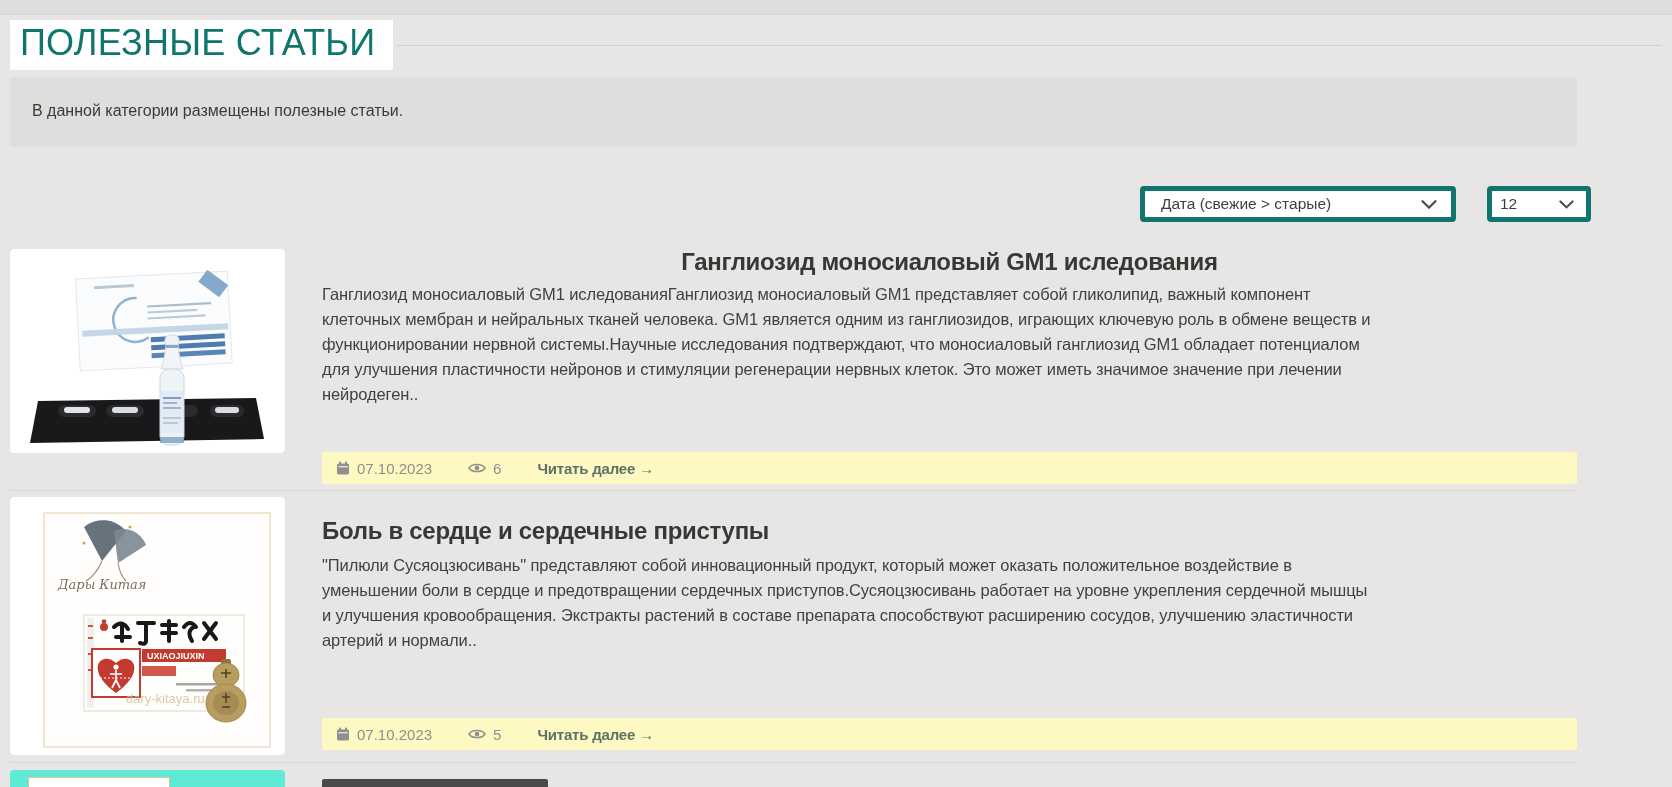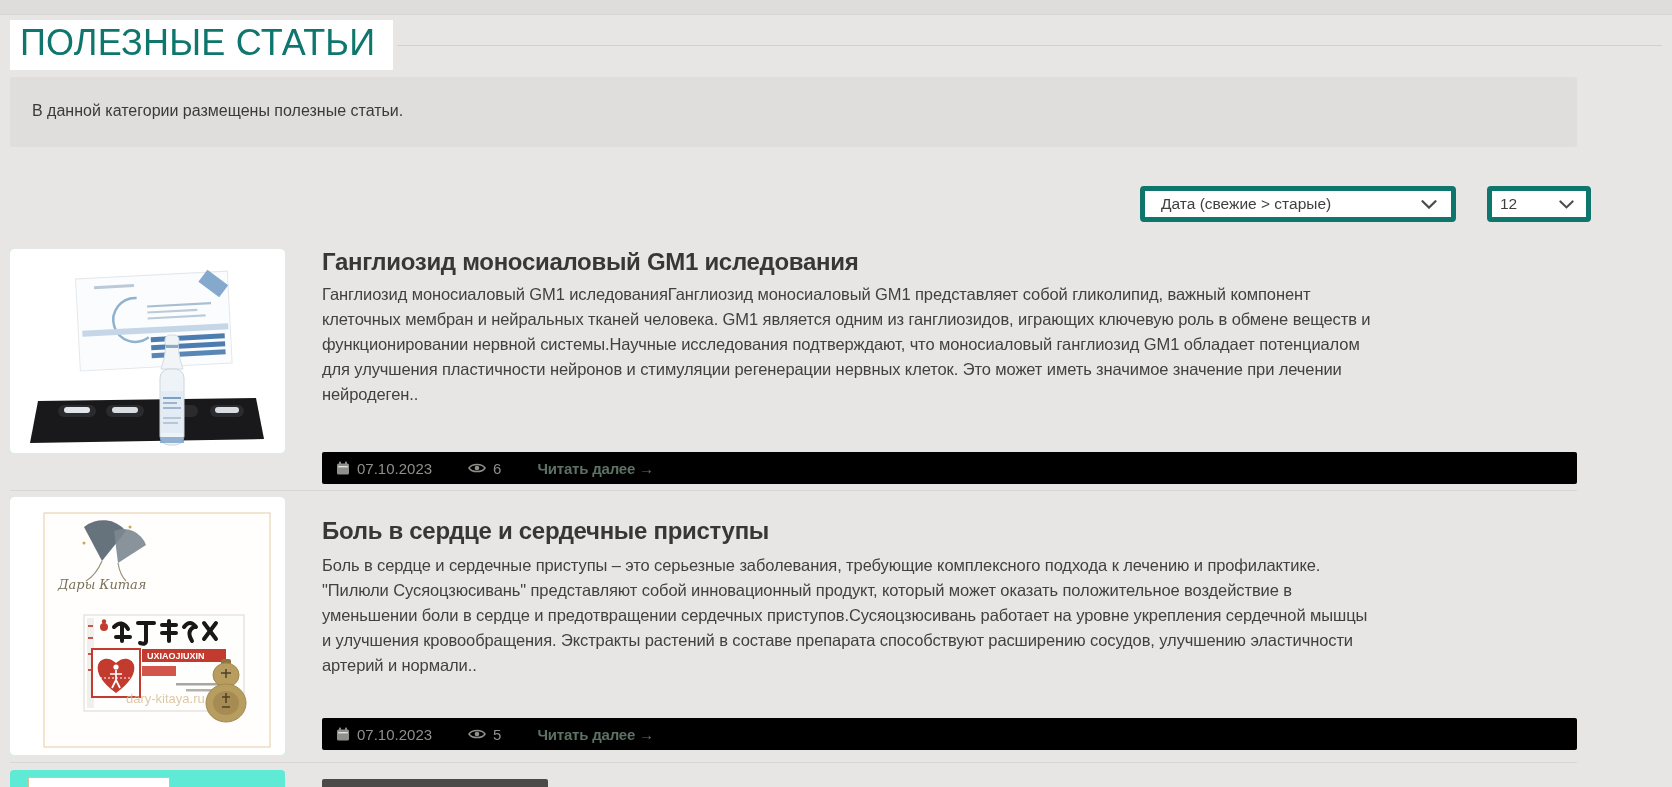--- a/index.html
+++ b/index.html
@@ -31,27 +31,27 @@
   
   .card{position:absolute;left:10px;width:1567px;}
   .card-1{top:248px;height:236px;}
   .card-2{top:497px;height:258px;}
   .card-3{top:770px;height:17px;}
   .article-image-box{position:absolute;left:0;width:275px;background:#5eead4;border-radius:4px;overflow:hidden;cursor:pointer;}
   .card-1 .article-image-box{top:1px;height:204px;}
   .card-2 .article-image-box{top:0;height:258px;}
   .card-3 .article-image-box{top:0;height:17px;border-radius:4px 4px 0 0;}
   .article-title{position:absolute;left:312px;right:0;font-size:24px;font-weight:bold;color:#383735;letter-spacing:-0.3px;white-space:nowrap;overflow:hidden;cursor:pointer;}
-  .card-1 .article-title{top:0;}
+  .card-1 .article-title{top:0;text-align:center;}
   .card-2 .article-title{top:20px;}
   .article-text{position:absolute;left:312px;right:0;font-size:16.5px;line-height:25px;color:#424140;letter-spacing:-0.1px;}
   .article-text div{white-space:nowrap;overflow:hidden;}
   .card-1 .article-text{top:34px;}
   .card-2 .article-text{top:56px;}
-  .meta-bar{position:absolute;left:312px;right:0;height:32px;background:#000000;border-radius:2px;
+  .meta-bar{position:absolute;left:312px;right:0;height:32px;background:#fef9c3;border-radius:2px;
     display:flex;align-items:center;padding:0 14px;box-sizing:border-box;}
   .card-1 .meta-bar{top:204px;}
   .card-2 .meta-bar{top:221px;}
   .meta-item{display:flex;align-items:center;margin-right:36px;font-size:15px;color:#8f8f8b;}
   .meta-item .icn{display:flex;align-items:center;margin-right:7px;}
   .read-more{font-size:15px;font-weight:bold;color:#5d7164;text-decoration:none;cursor:pointer;letter-spacing:-0.2px;}
 
   .divider{position:absolute;left:10px;width:1567px;height:1px;background:#d8d7d5;}
   .divider-1{top:490px;}
   .divider-2{top:762px;}
@@ -215,21 +215,20 @@
       <rect x="211" y="162" width="10" height="7" rx="2" fill="#8d7440"></rect>
       <ellipse cx="216" cy="178" rx="13" ry="12" fill="#b89d60" stroke="#a3874b"></ellipse>
       <ellipse cx="216" cy="206" rx="20" ry="19" fill="#b89d60" stroke="#a3874b"></ellipse>
       <path d="M211 176 h10 M216 172 v9" stroke="#4e4026" stroke-width="1.5"></path>
       <ellipse cx="216" cy="206" rx="13" ry="12" fill="#a68c52"></ellipse>
       <path d="M212 200 h8 M216 196 v10 M212 210 h8" stroke="#4e4026" stroke-width="1.5"></path>
     </svg>
   </div>
   <div class="article-title">Боль в сердце и сердечные приступы</div>
   <div class="article-text">
-      <div>Боль в сердце и сердечные приступы – это серьезные заболевания, требующие комплексного подхода к лечению и профилактике.</div>
       <div>"Пилюли Сусяоцзюсивань" представляют собой инновационный продукт, который может оказать положительное воздействие в</div>
       <div>уменьшении боли в сердце и предотвращении сердечных приступов.Сусяоцзюсивань работает на уровне укрепления сердечной мышцы</div>
       <div>и улучшения кровообращения. Экстракты растений в составе препарата способствуют расширению сосудов, улучшению эластичности</div>
       <div>артерий и нормали..</div>
     </div>
   <div class="meta-bar">
     <span class="meta-item">
       <span class="icn">
         <svg width="14" height="14" viewBox="0 0 14 14">
             <rect x="1" y="2.5" width="12" height="11" rx="1.5" fill="#8f8f8b"></rect>

